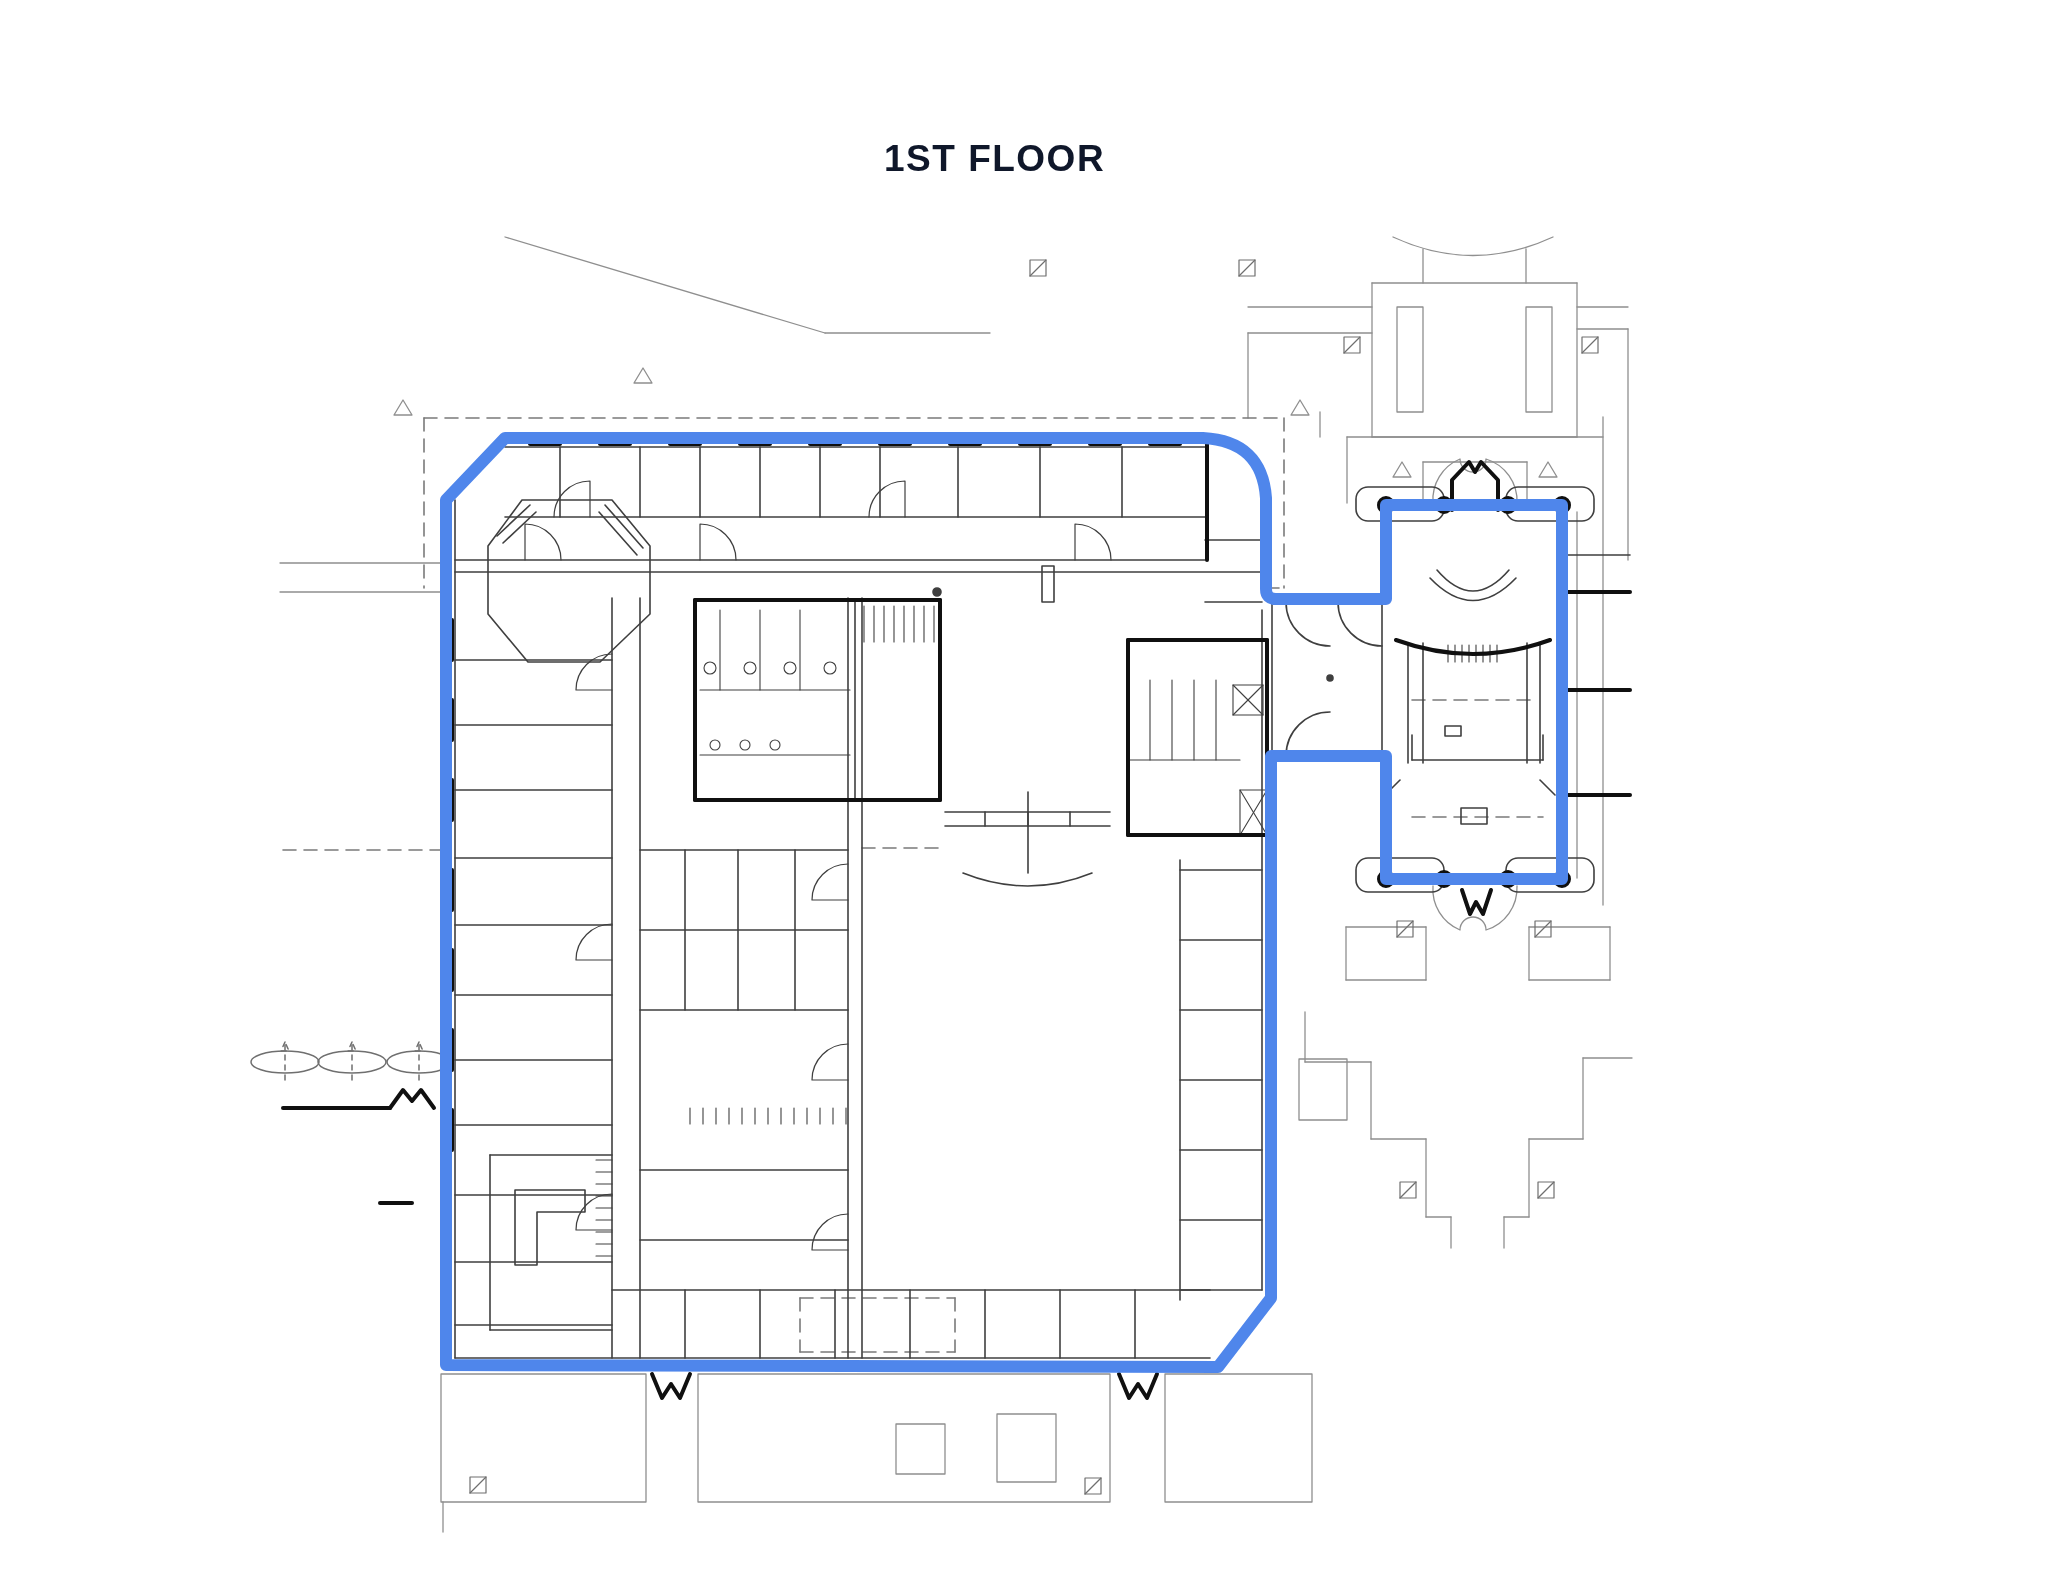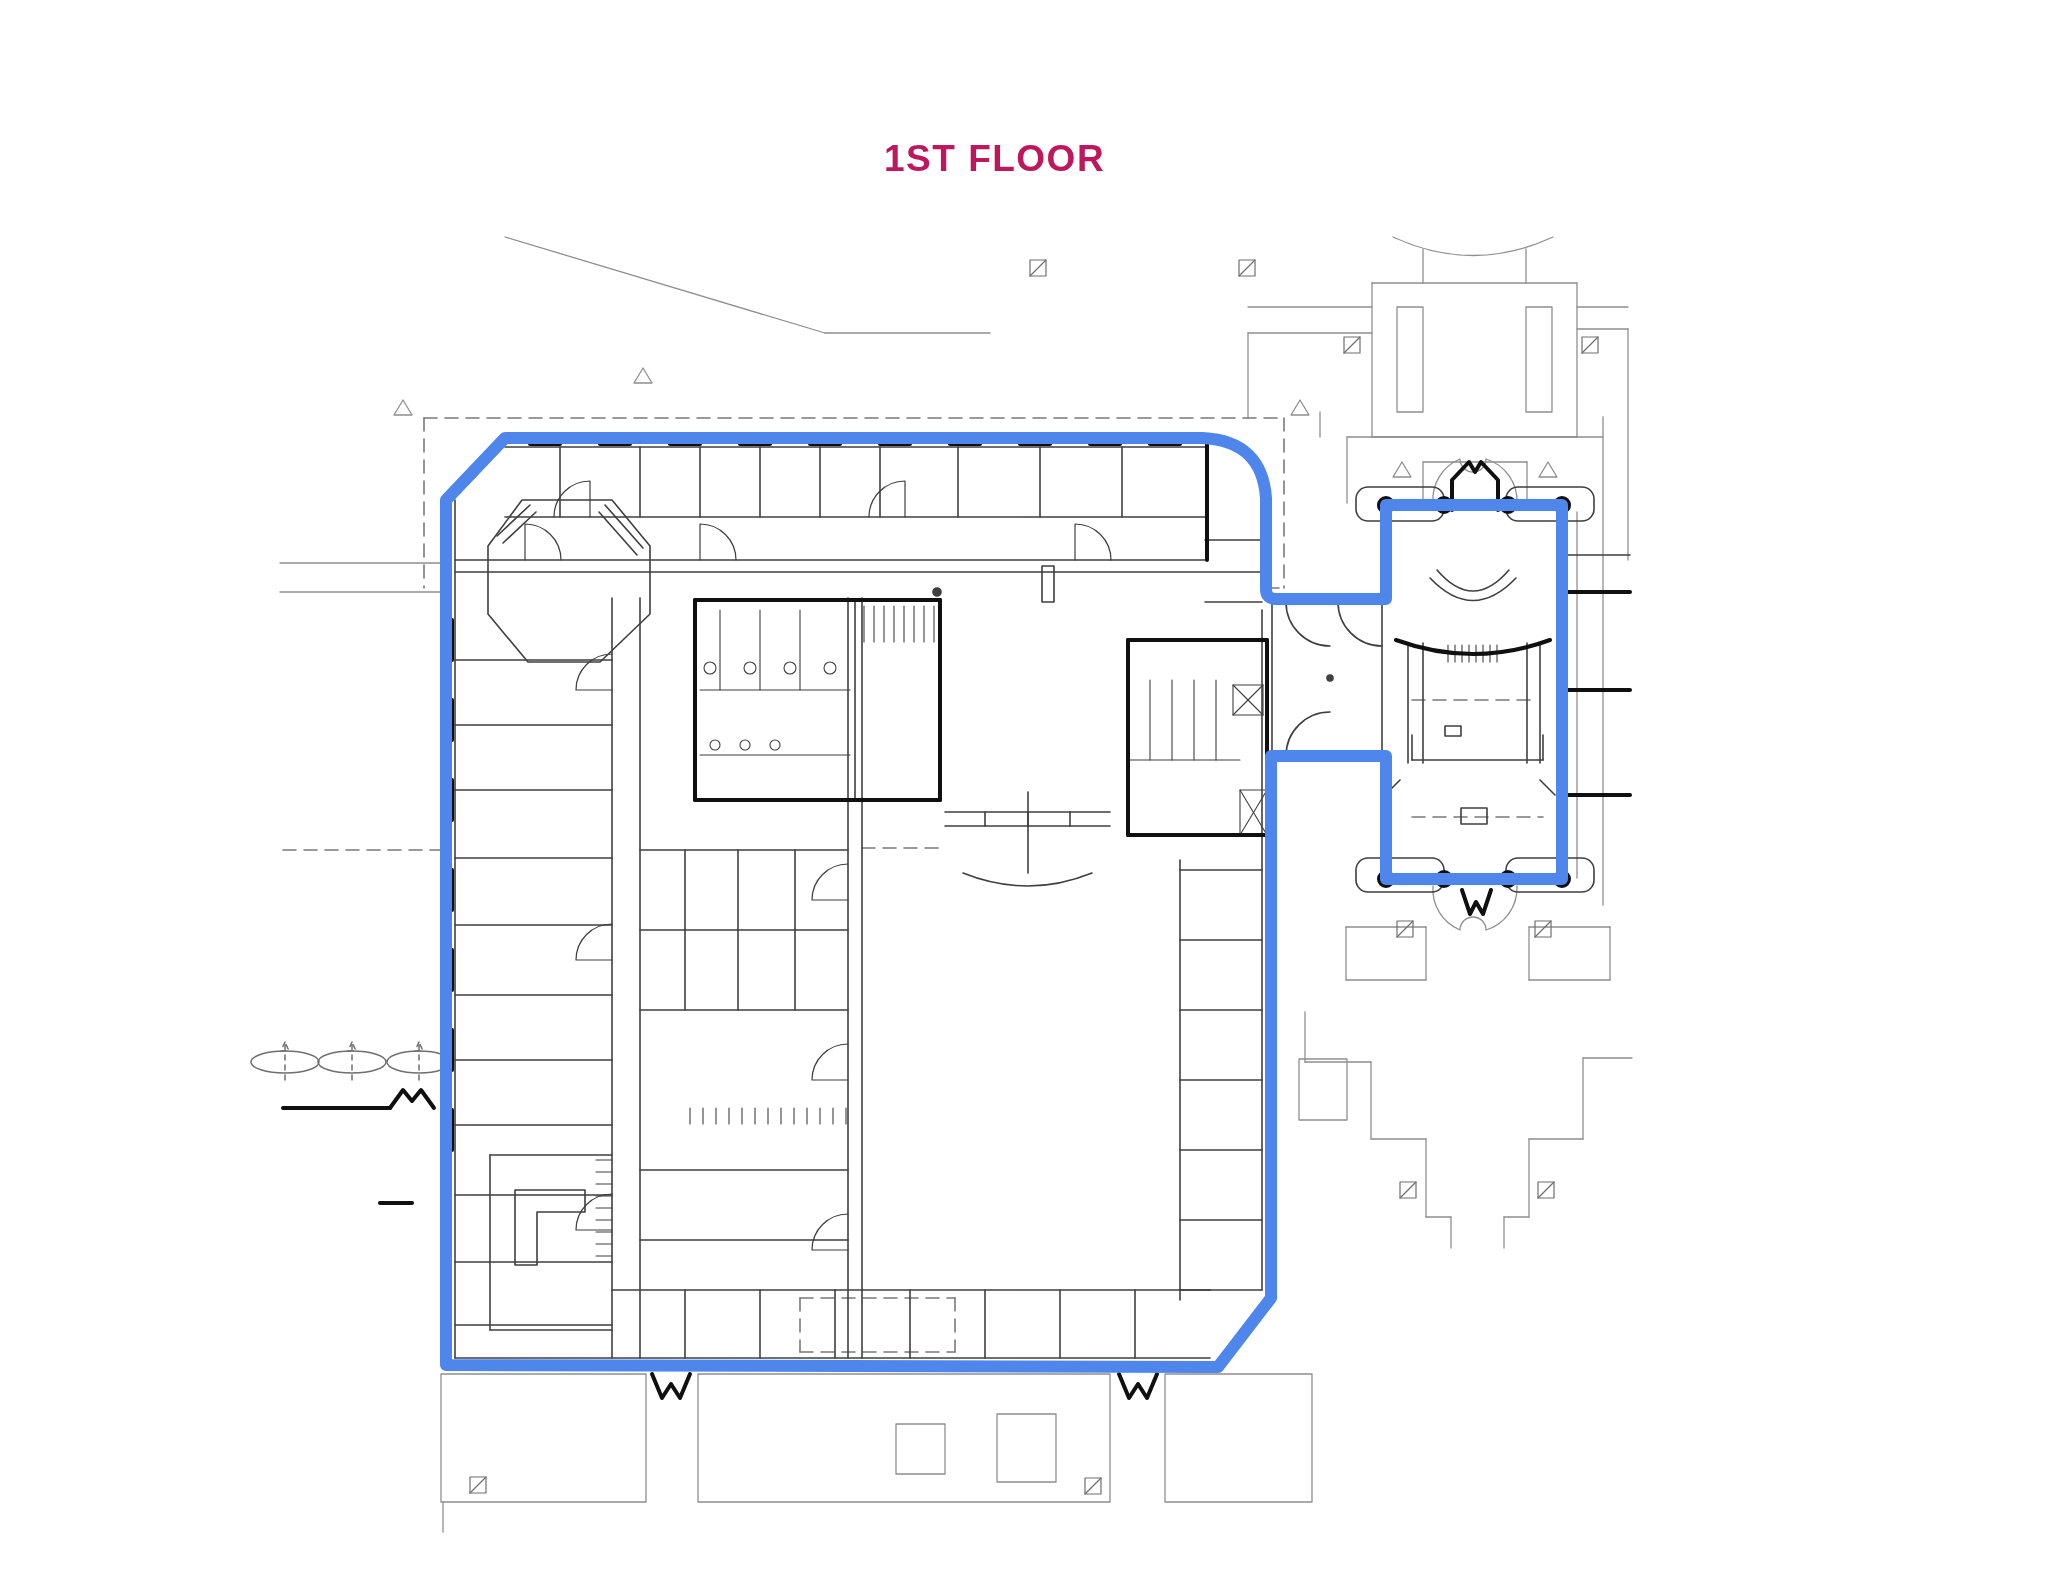--- a/index.html
+++ b/index.html
@@ -345,14 +345,14 @@
         <circle cx="1562" cy="879" r="7" fill="#101010"></circle>
         <path d="M 1396 640 Q 1473 668 1550 640"></path>
         <path d="M 390 1108 L 403 1090 L 412 1101 L 421 1090 L 434 1108"></path>
         <path d="M 652 1374 L 662 1398 L 671 1384 L 680 1398 L 690 1374"></path>
         <path d="M 1119 1374 L 1129 1398 L 1138 1384 L 1147 1398 L 1157 1374"></path>
         <path d="M 1462 890 L 1470 914 L 1476 902 L 1483 914 L 1491 890"></path>
         <path d="M 1452 510 L 1452 480 L 1469 462 L 1475 472 L 1481 462 L 1498 480 L 1498 510"></path>
       </g>
       <path d="M 505 438 L 1203 438 Q 1262 441 1266 498 L 1266 589 Q 1266 599 1276 599 L 1386 599 L 1386 505 L 1562 505 L 1562 879 L 1386 879 L 1386 756 L 1271 756 L 1271 1298 L 1218 1367 L 446 1365 L 446 500 Z" fill="none" stroke="#4F86EB" stroke-width="12" stroke-linejoin="round" stroke-linecap="round"></path>
     </svg>
-  <div class="floor-title" style="color: #be185d;">1ST FLOOR</div>
+  <div class="floor-title" style="color: #0f172a;">1ST FLOOR</div>
 </div>
 
 </body></html>

